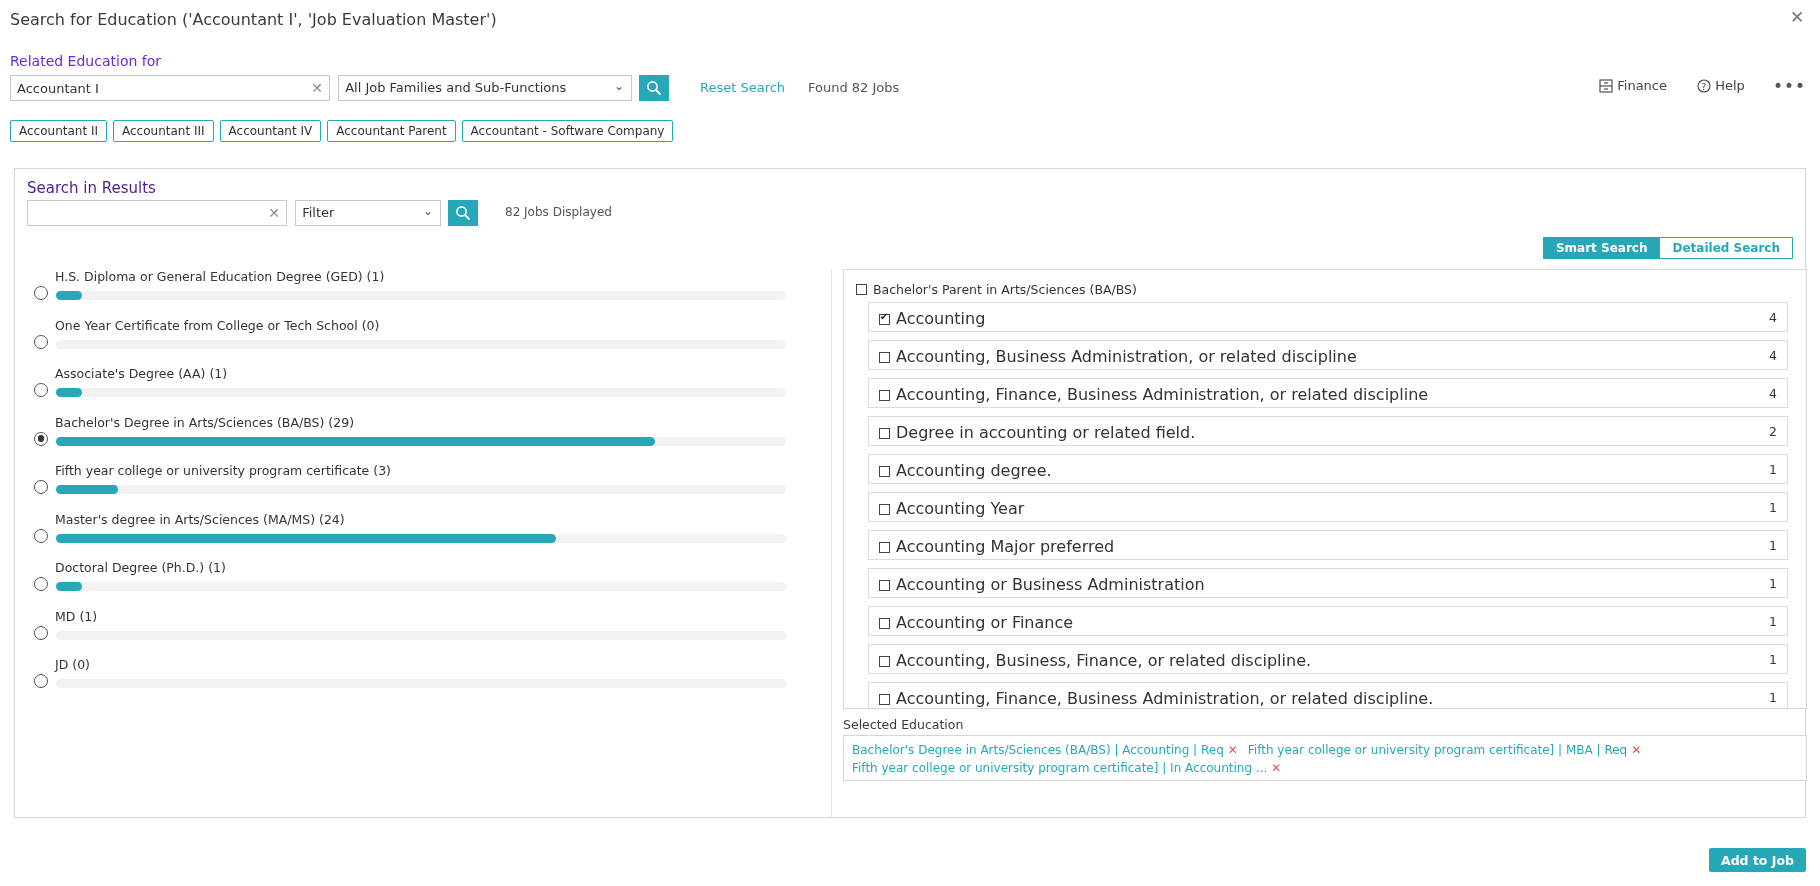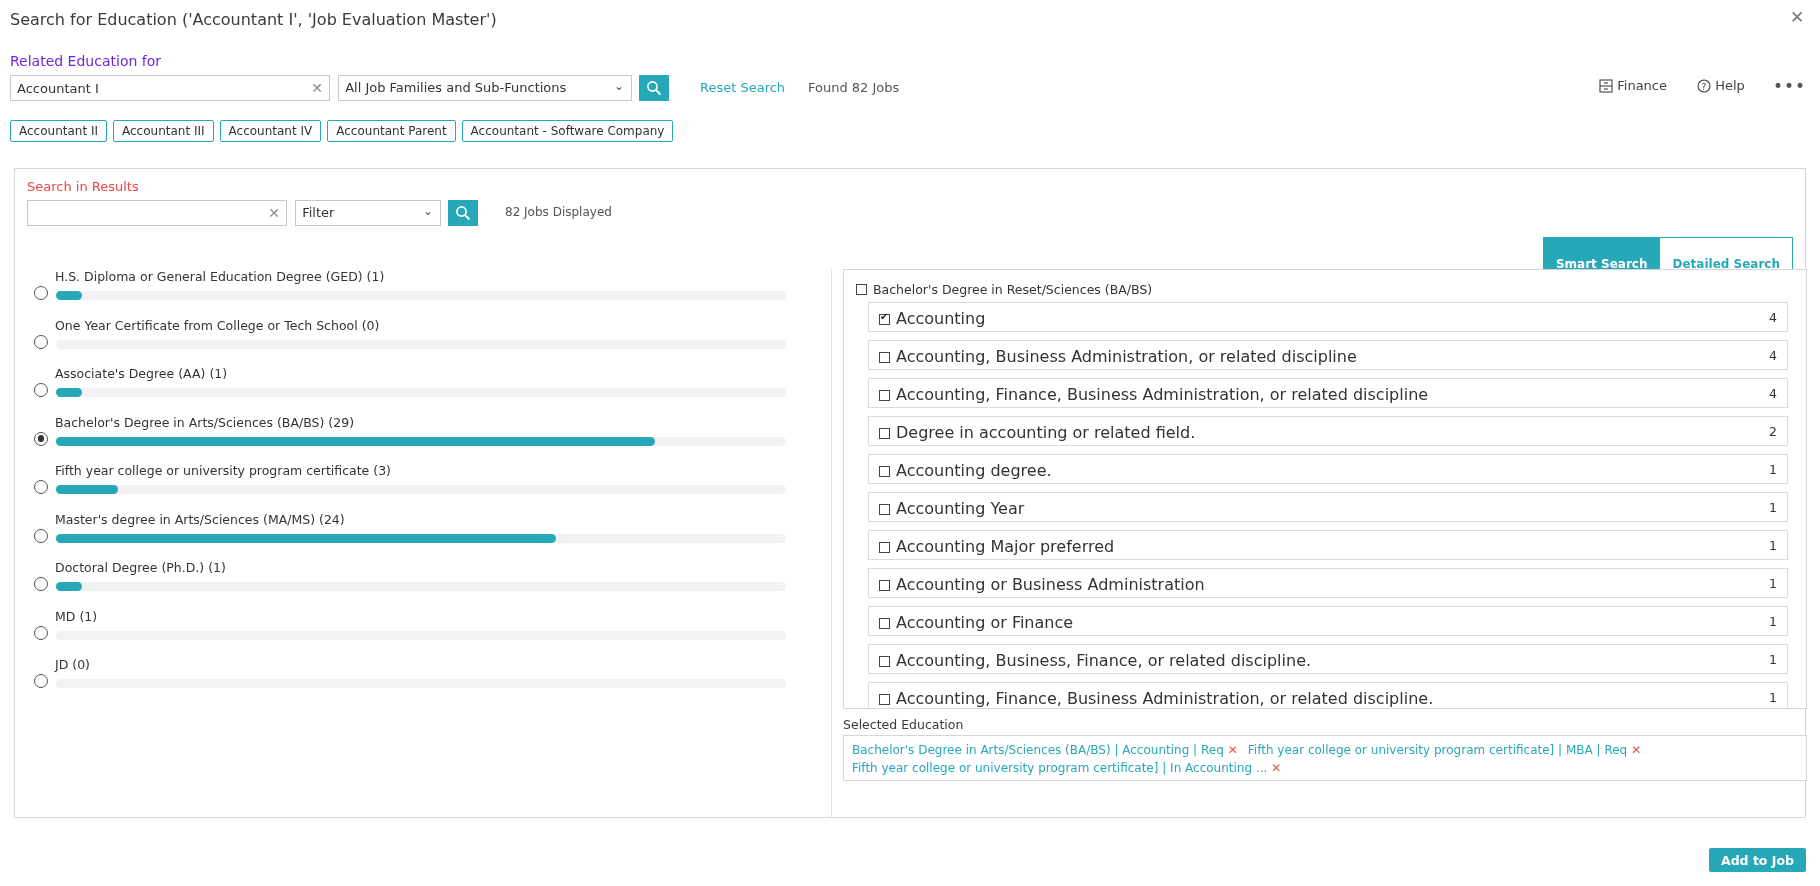--- a/index.html
+++ b/index.html
@@ -95,32 +95,32 @@
   .tr-item svg { vertical-align: -3px; margin-right: 4px; }
   .dots { display:inline-block; margin-left: 24px; font-size:17px; color:#555;
           cursor:pointer; vertical-align: top; line-height: 16px; letter-spacing:1px;}
 
   
   .panel {
     position: absolute; left: 14px; top: 168px;
     width: 1792px; height: 650px;
     border: 1px solid #d6d6d6; background: #fff;
   }
-  .sir-label { position: absolute; left: 12px; top: 10px; font-size: 13px; color: #ef4444; }
+  .sir-label { position: absolute; left: 12px; top: 10px; font-size: 15px; color: #4c1d95; }
   .sir-row { position: absolute; left: 12px; top: 31px; }
   .sir-txt { width: 260px; }
   .sir-txt input { width: 232px; }
   .sir-sel { width: 146px; }
   .sir-sel .selval { width: 118px; }
   .jobs-disp { position: absolute; left: 490px; top: 36px; font-size: 12px; color: #555; }
 
   
   .tabs { position: absolute; right: 12px; top: 68px; }
   .tab {
-    display: inline-block; height: 22px; line-height: 20px; padding: 16px 12px;
+    display: inline-block; height: 22px; line-height: 20px; padding: 0 12px;
     border: 1px solid #27a8b8; font-size: 12px; font-weight: bold;
     cursor: pointer; vertical-align: top;
   }
   .tab.active { background: #27a8b8; color: #fff; }
   .tab.inactive { background: #fff; color: #27a8b8; border-left: 0; }
 
   
   .leftcol { position: absolute; left: 0; top: 100px; width: 816px; height: 548px; text-align: right; }
   .bar-row { position: relative; height: 48.5px; }
   .radio {
@@ -336,21 +336,21 @@
           <div class="bar-track">
             <div class="bar-fill" style="width: 0%; background: rgb(39, 168, 184);"></div>
           </div>
         </div>
       </div>
     <div class="vdiv"></div>
 
     <div class="rightcol">
       <div class="rbox">
         <div class="rhead">
-          <span class="cb"></span><span>Bachelor's Degree in Reset/Sciences (BA/BS)</span>
+          <span class="cb"></span><span>Bachelor's Parent in Arts/Sciences (BA/BS)</span>
         </div>
         <div class="rlist">
             <div class="ritem">
               <div class="lbl"><span class="cb checked"></span><span>Accounting</span></div>
               <div class="cnt">4</div>
             </div>
             <div class="ritem">
               <div class="lbl"><span class="cb"></span><span>Accounting, Business Administration,  or related discipline</span></div>
               <div class="cnt">4</div>
             </div>

